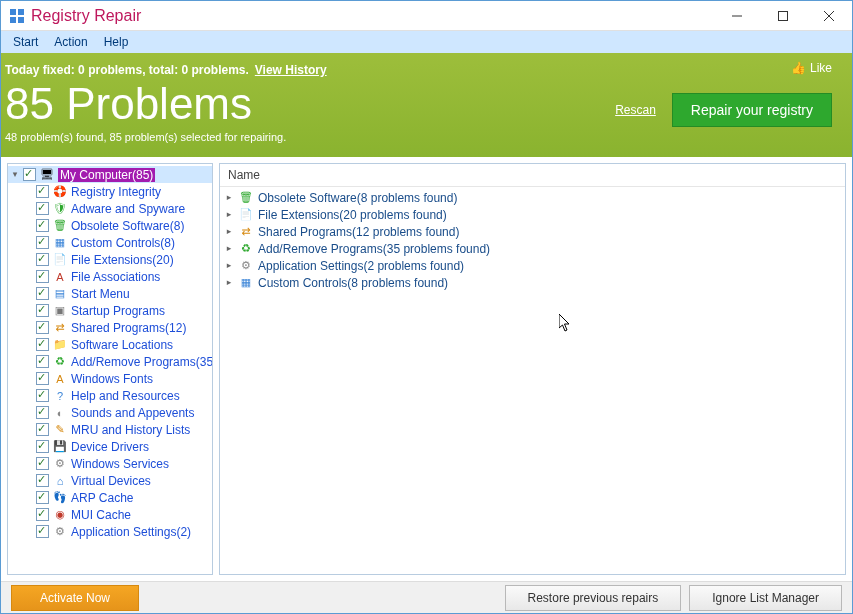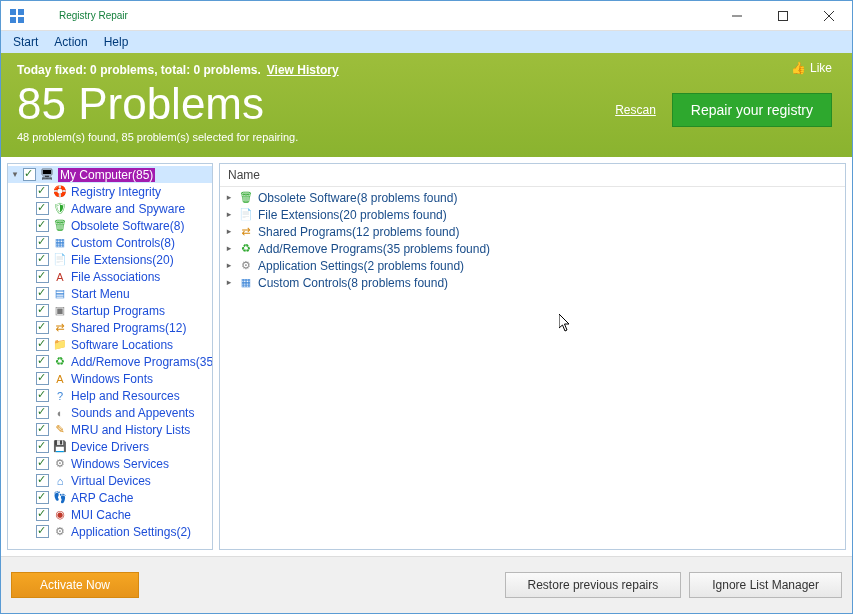--- a/index.html
+++ b/index.html
@@ -19,41 +19,41 @@
   background: #fff;
   display: flex;
   align-items: center;
   padding: 0 0 0 8px;
   border-bottom: 1px solid #e0e0e0;
 }
 .titlebar-icon {
   width: 16px; height: 16px;
   margin-right: 6px;
 }
-.titlebar-title { flex: 1; font-size: 10px; color: #15803d; margin-left: 28px; }
+.titlebar-title { flex: 1; font-size: 16px; color: #be185d; }
 .winbtns { display: flex; }
 .winbtn {
   width: 46px; height: 30px;
   display: flex; align-items: center; justify-content: center;
   font-size: 14px; cursor: default;
 }
 .menubar {
   height: 22px;
   background: #cfe7ff;
   display: flex;
   align-items: center;
   padding: 0 4px;
   font-size: 12px;
   color: #003a7a;
 }
 .menuitem { padding: 2px 8px; cursor: default; }
 .banner {
   background: linear-gradient(to bottom, #9dbe3b 0%, #8ab32f 100%);
   color: #fff;
-  padding: 10px 20px 14px 16px;
+  padding: 10px 20px 14px 4px;
   position: relative;
   min-height: 100px;
 }
 .banner-top {
   font-size: 12px;
   font-weight: bold;
   display: flex;
   align-items: center;
   gap: 6px;
 }
@@ -177,21 +177,21 @@
 }
 .result-row .ricon {
   width: 16px; height: 14px;
   display: inline-flex;
   align-items: center;
   justify-content: center;
   font-size: 11px;
 }
 .result-row .rtext { color: #1a4d8a; }
 .footer {
-  height: 57px;
+  height: 32px;
   background: #f0f0f0;
   border-top: 1px solid #ddd;
   display: flex;
   align-items: center;
   padding: 0 10px;
   gap: 8px;
 }
 .activate-btn {
   background: linear-gradient(to bottom, #f5a623, #e6941a);
   color: #fff;

